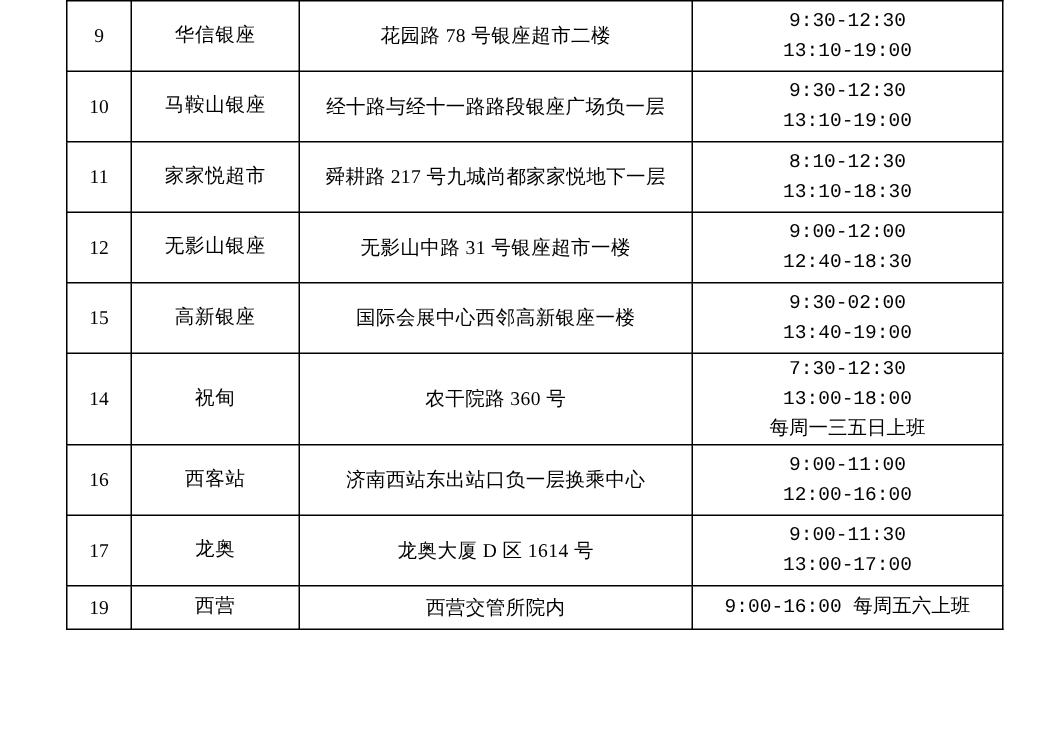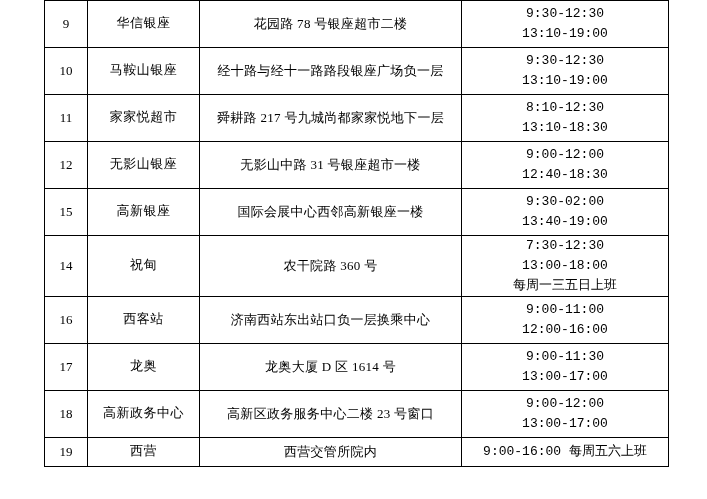--- a/index.html
+++ b/index.html
@@ -150,29 +150,20 @@
         </tr>
         <tr class="row-h2">
           <td class="cell-no">17</td>
           <td class="cell-name">龙奥</td>
           <td class="cell-addr">龙奥大厦 D 区 1614 号</td>
           <td class="cell-hours">
             <span class="hours-line">9:00-11:30</span>
             <span class="hours-line">13:00-17:00</span>
           </td>
         </tr>
-        <tr class="row-h2">
-          <td class="cell-no">18</td>
-          <td class="cell-name">高新政务中心</td>
-          <td class="cell-addr">高新区政务服务中心二楼 23 号窗口</td>
-          <td class="cell-hours">
-            <span class="hours-line">9:00-12:00</span>
-            <span class="hours-line">13:00-17:00</span>
-          </td>
-        </tr>
         <tr class="row-h1">
           <td class="cell-no">19</td>
           <td class="cell-name">西营</td>
           <td class="cell-addr">西营交管所院内</td>
           <td class="cell-hours hours-center">
             <span class="hours-line">9:00-16:00 每周五六上班</span>
           </td>
         </tr>
       </tbody>
   </table>

